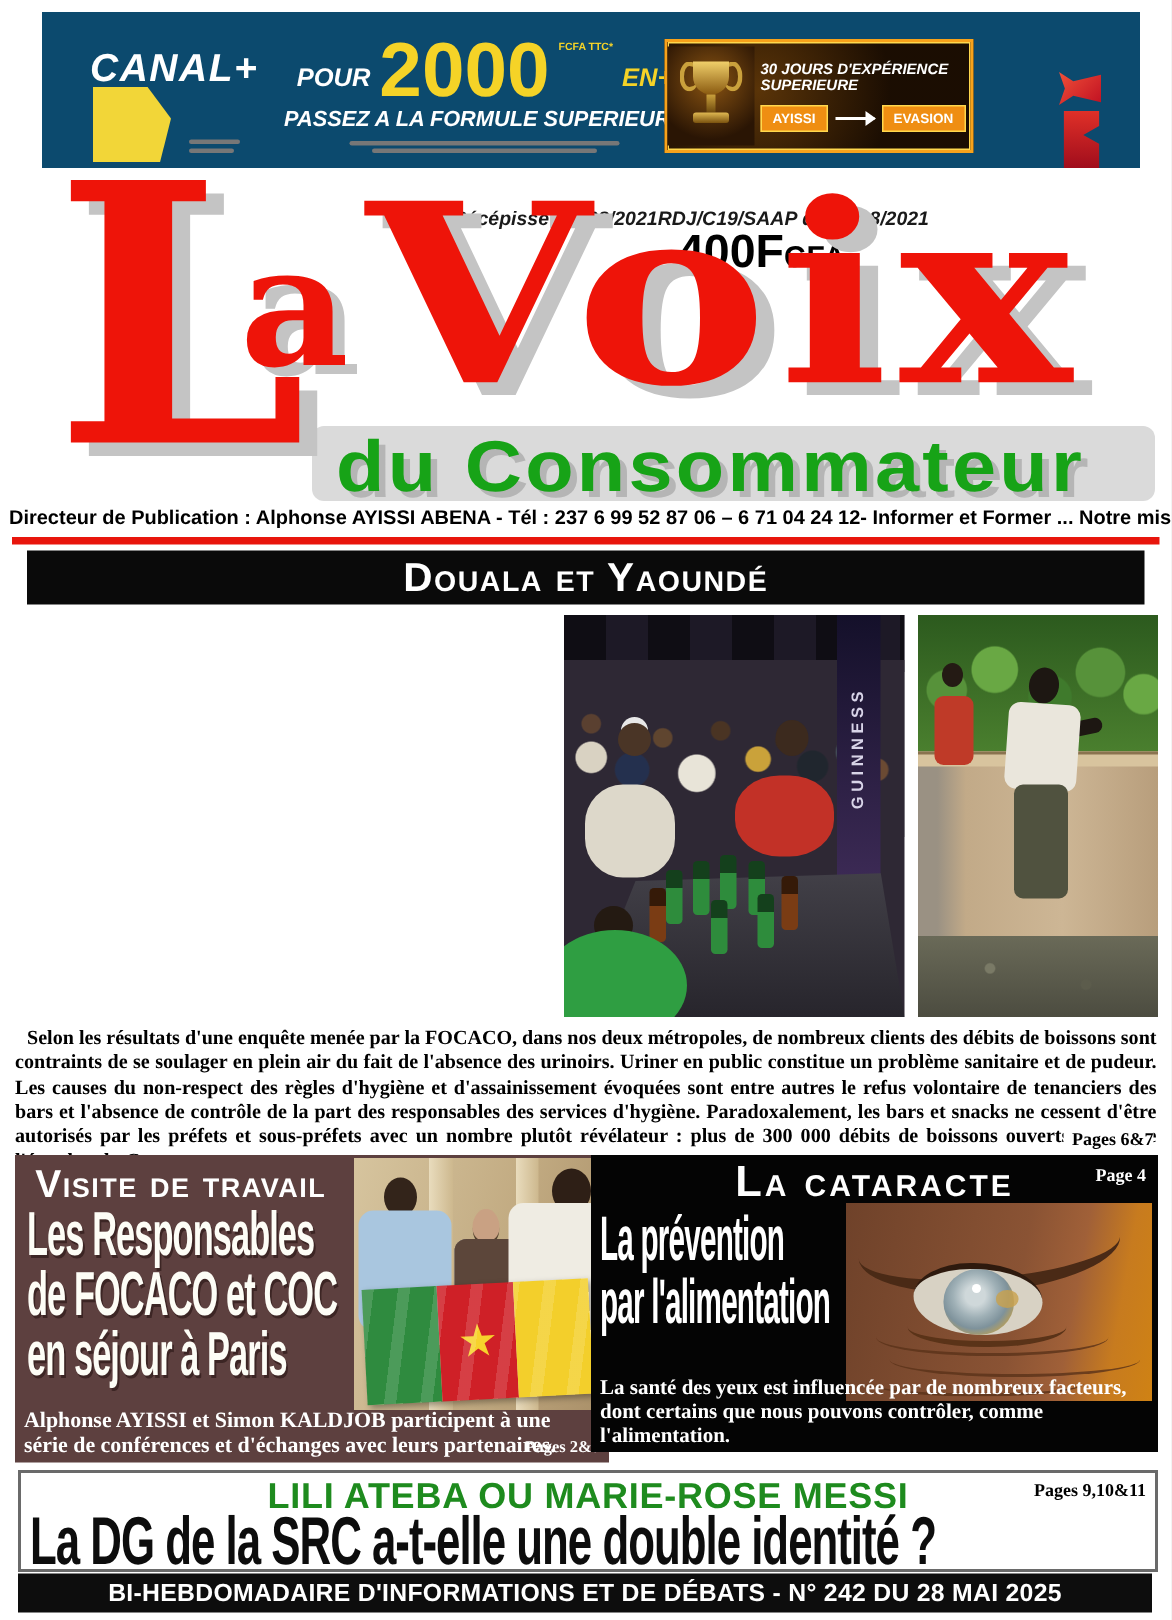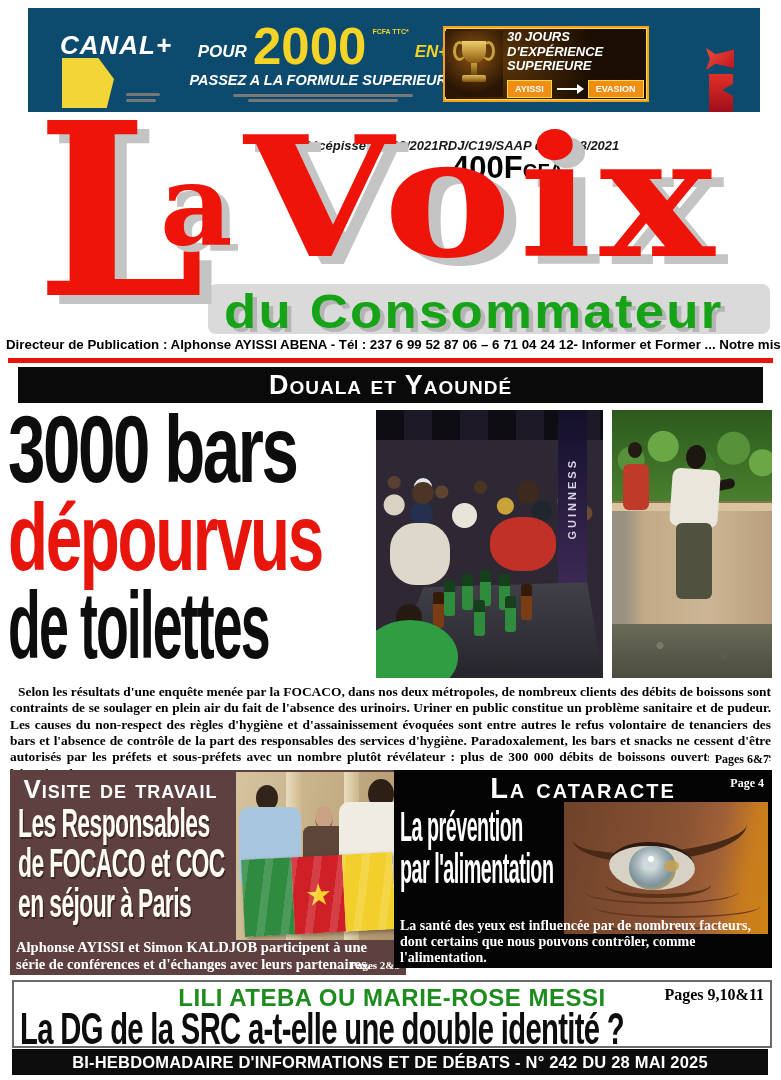--- a/index.html
+++ b/index.html
@@ -31,21 +31,21 @@
   .trophy-wrap{width:58px;height:66px;position:relative;flex:none;
      background:radial-gradient(circle at 50% 35%,#8a5412 0,#2a1504 75%);}
   .t-cup{position:absolute;left:17px;top:10px;width:24px;height:22px;border-radius:0 0 12px 12px;
      background:linear-gradient(180deg,#f0cf6a,#8a5a10);}
   .t-handle-l,.t-handle-r{position:absolute;top:10px;width:10px;height:14px;border:3px solid #caa13c;border-radius:50%;}
   .t-handle-l{left:8px;border-right:none;}
   .t-handle-r{right:8px;border-left:none;}
   .t-stem{position:absolute;left:26px;top:32px;width:6px;height:12px;background:linear-gradient(#caa13c,#6e4a0e);}
   .t-base{position:absolute;left:17px;top:44px;width:24px;height:7px;background:linear-gradient(#e0b952,#7a520e);border-radius:2px;}
   .trophy-text{flex:1;padding:2px 4px;}
-  .trophy-line{color:#fff;font-weight:900;font-style:italic;font-size:13px;line-height:1.15;}
+  .trophy-line{color:#fff;font-weight:900;font-style:italic;font-size:10px;line-height:1.15;}
   .trophy-btns{display:flex;align-items:center;gap:5px;margin-top:6px;}
   .ad-btn{background:#ef8e12;color:#fff;font-weight:900;font-size:9px;padding:3px 7px;border:1px solid #ffd84d;}
   .ad-arrow{width:26px;height:2px;background:#fff;position:relative;}
   .ad-arrow:after{content:"";position:absolute;right:-1px;top:-4px;border-left:7px solid #fff;
      border-top:5px solid transparent;border-bottom:5px solid transparent;}
   .red-glyph-top{left:678px;top:40px;width:28px;height:22px;
      background:linear-gradient(135deg,#f05038,#c01022);
      clip-path:polygon(100% 8%,100% 92%,34% 72%,0 100%,14% 50%,0 0,34% 28%);}
   .red-glyph-bottom{left:681px;top:66px;width:24px;height:38px;
      background:linear-gradient(180deg,#e03028,#a00d1c);
@@ -198,21 +198,21 @@
   .lid-line{position:absolute;left:20%;top:52%;width:52%;height:18%;border-bottom:4px solid #5a3318;border-radius:50%;}
   .wrinkle{position:absolute;border-bottom:2px solid rgba(90,50,25,0.8);border-radius:50%;}
   .w1{left:10%;top:58%;width:76%;height:18%;}
   .w2{left:14%;top:70%;width:82%;height:16%;}
   .w3{left:8%;top:84%;width:70%;height:12%;}
 
   
   .bottom-box{left:12px;top:980px;width:756px;height:64px;border:2px solid #6a6a6a;background:#fff;}
   .bb-kicker{position:absolute;left:0;top:2px;width:100%;text-align:center;font-weight:800;
      font-size:24px;color:#1e8b1e;letter-spacing:0.5px;}
-  .bb-pages{position:absolute;right:6px;top:4px;font-family:"Liberation Serif",serif;font-weight:700;font-size:16px;color:#000;}
+  .bb-pages{position:absolute;right:6px;top:4px;font-family:"Liberation Serif",serif;font-weight:700;font-size:12px;color:#000;}
   .bb-headline{position:absolute;left:6px;top:26px;width:744px;}
   .bb-headline span{display:inline-block;font-weight:900;font-size:43px;line-height:0.92;letter-spacing:-1px;
      color:#0d0d0d;transform:scale(0.68,1.05);transform-origin:left top;white-space:nowrap;}
 
   .footer-bar{left:12px;top:1049px;width:756px;height:26px;background:#0d0d0d;color:#fff;
      display:flex;align-items:center;justify-content:center;font-weight:700;font-size:16.5px;letter-spacing:0.2px;}
 </style>
 </head>
 <body>
 
@@ -270,25 +270,20 @@
   <div class="abs mast-red mast-voix">Voix</div>
   <div class="abs mast-sub">du Consommateur</div>
 
   <div class="abs publisher">Directeur de Publication : Alphonse AYISSI ABENA - Tél : 237 6 99 52 87 06 – 6 71 04 24 12- Informer et Former ... Notre mission</div>
   <div class="abs red-rule"></div>
 
   <div class="abs region-bar">
     <span class="region-text">Douala et Yaoundé</span>
   </div>
 
-  <div class="abs lead-headline">
-    <div class="lead-line ll1"><span>3000 bars</span></div>
-    <div class="lead-line ll2"><span>dépourvus</span></div>
-    <div class="lead-line ll3"><span>de toilettes</span></div>
-  </div>
 
   <div class="abs lead-photos">
     <div class="photo photo-bar">
       <div class="awning"></div>
       <div class="crowd"></div>
       <div class="guinness">
           <span>GUINNESS</span>
         </div>
       <div class="man-white"></div>
       <div class="man-white-head"></div>

